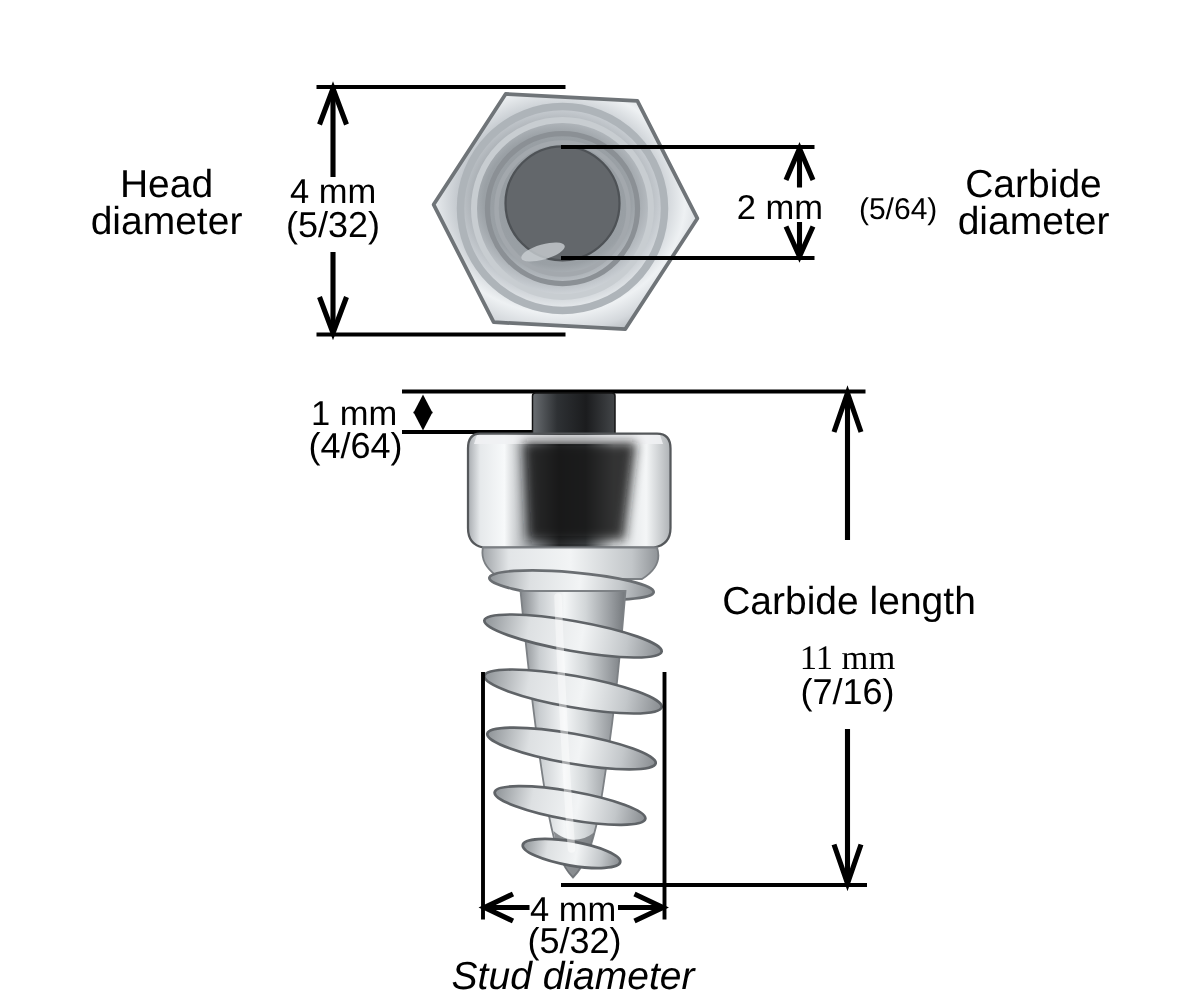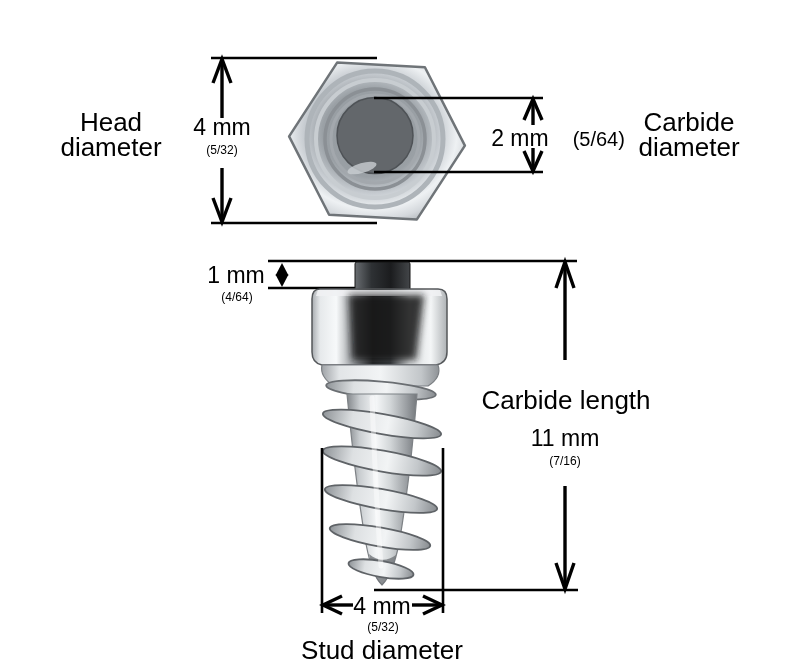--- a/index.html
+++ b/index.html
@@ -14,21 +14,21 @@
   .diagram-svg{position:absolute;left:0;top:0;}
   .label{
     position:absolute;
     text-align:center;
     transform:translateX(-50%);
     white-space:nowrap;
     color:#000000;
   }
   .t-big{font-size:26px;line-height:25px;}
   .t-val{font-size:23px;line-height:23px;text-align:center;}
-  .t-frac{font-size:12px;line-height:21px;}
+  .t-frac{font-size:24px;line-height:21px;}
   .frac-inline{font-size:20px;margin-left:24px;}
 </style>
 </head>
 <body>
 
 <div class="canvas">
 
   <svg class="diagram-svg" width="800" height="667" viewBox="0 0 800 667">
     <defs>
       <radialGradient id="gradHexTop" cx="47%" cy="45%" r="62%">
@@ -171,20 +171,20 @@
 
   <div class="label t-big" style="left:689px;top:110px;">
     <div>Carbide</div>
     <div>diameter</div>
   </div>
 
   <div class="label t-val" style="left:236px;top:264px;">1 mm</div>
   <div class="label t-frac" style="left:237px;top:287px;">(4/64)</div>
 
   <div class="label t-big" style="left:566px;top:388px;">Carbide length</div>
-  <div class="label t-val" style="left:565px;top:427px;">11 mm</div>
+  <div class="label t-val" style="left:565px;top:427px;font-family:Liberation Serif, serif;">11 mm</div>
   <div class="label t-frac" style="left:565px;top:451px;">(7/16)</div>
 
   <div class="label t-val" style="left:382px;top:595px;">4 mm</div>
   <div class="label t-frac" style="left:383px;top:617px;">(5/32)</div>
-  <div class="label t-big" style="left:382px;top:638px;">Stud diameter</div>
+  <div class="label t-big" style="left:382px;top:638px;font-style:italic;">Stud diameter</div>
 
 </div>
 
 </body></html>

